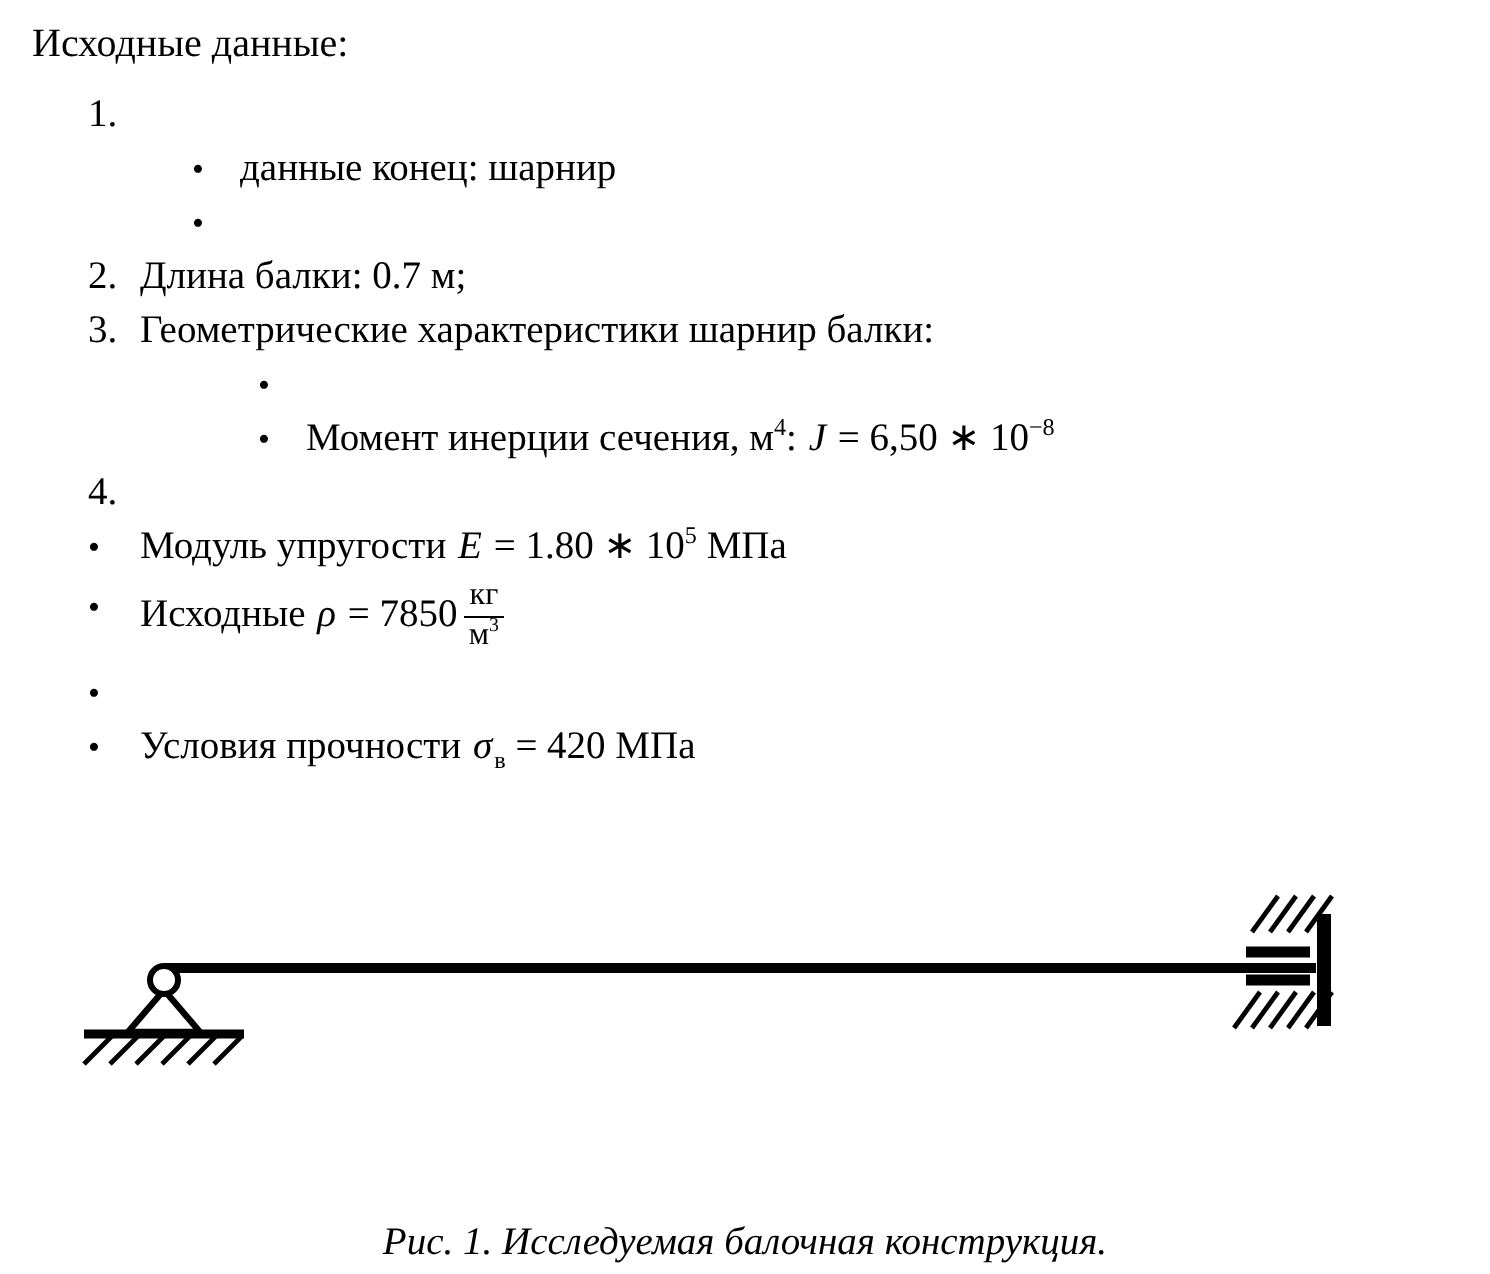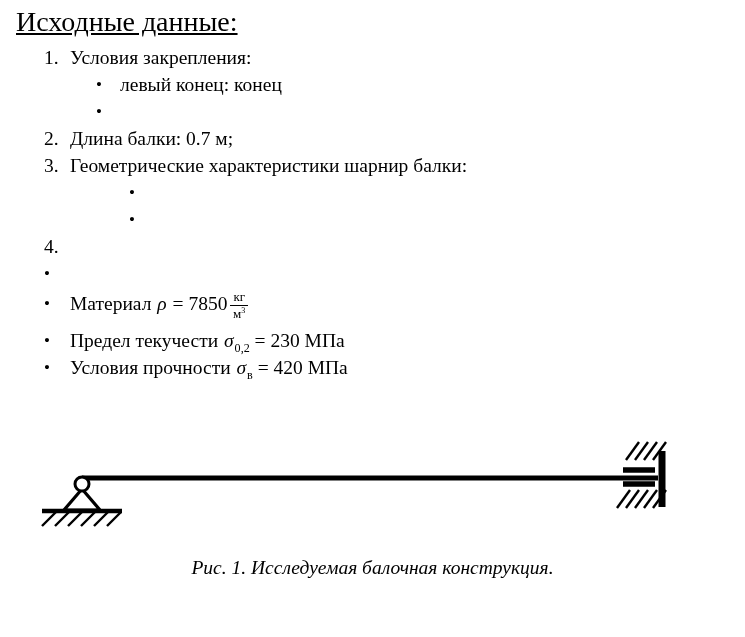--- a/index.html
+++ b/index.html
@@ -6,24 +6,23 @@
   html, body { margin: 0; padding: 0; }
   body {
     width: 745px;
     height: 637px;
     background: #ffffff;
     color: #000000;
     font-family: "Liberation Serif", serif;
     overflow: hidden;
   }
   .title {
-    font-size: 28px;
+    font-size: 20px;
     line-height: 34px;
     font-weight: 400;
-    text-decoration: underline;
     margin: 5px 0 5px 16px;
   }
   .row {
     display: flex;
     font-size: 19.5px;
     line-height: 27px;
   }
   .row .marker { flex: 0 0 auto; }
   .ind-num { padding-left: 44px; }
   .ind-num .marker { width: 26px; }
@@ -34,49 +33,48 @@
   .ind-b3 { padding-left: 129px; }
   .ind-b3 .marker { width: 24px; }
   .bullet { font-size: 17px; }
   .var { font-style: italic; padding: 0 1px; }
   sup, sub { line-height: 0; font-size: 0.62em; }
   .row.tall { padding-top: 3px; padding-bottom: 6px; }
   .frac {
     display: inline-block;
     text-align: center;
     vertical-align: middle;
-    font-size: 13px;
+    font-size: 16px;
     line-height: 1.05;
     margin-left: 3px;
   }
   .fnum { display: block; border-bottom: 1.3px solid #000; padding: 0 3px 1px; }
   .fden { display: block; padding-top: 1px; }
   .figure { margin-top: 50px; display: block; }
   .caption {
     text-align: center;
     font-style: italic;
     font-size: 19.5px;
-    margin-top: 26px;
+    margin-top: 74px;
   }
 </style>
 </head>
 <body>
 
 <div class="doc">
 
   <h1 class="title">Исходные данные:</h1>
 
   <div class="row ind-num">
     <span class="marker">1.</span>
-    <span class="text">Условия закрепления:</span>
   </div>
 
   <div class="row ind-b2">
     <span class="marker bullet">•</span>
-    <span class="text">левый конец: конец</span>
+    <span class="text">данные конец: шарнир</span>
   </div>
 
   <div class="row ind-b2">
     <span class="marker bullet">•</span>
   </div>
 
   <div class="row ind-num">
     <span class="marker">2.</span>
     <span class="text">Длина балки: 0.7 м;</span>
   </div>
@@ -85,38 +83,39 @@
     <span class="marker">3.</span>
     <span class="text">Геометрические характеристики шарнир балки:</span>
   </div>
 
   <div class="row ind-b3">
     <span class="marker bullet">•</span>
   </div>
 
   <div class="row ind-b3">
     <span class="marker bullet">•</span>
+    <span class="text"><span>Момент инерции сечения, м</span><sup>4</sup><span>: </span><span class="var">J</span><span> = 6,50 ∗ 10</span><sup>−8</sup></span>
   </div>
 
   <div class="row ind-num">
     <span class="marker">4.</span>
   </div>
 
   <div class="row ind-b1">
     <span class="marker bullet">•</span>
+    <span class="text"><span>Модуль упругости </span><span class="var">E</span><span> = 1.80 ∗ 10</span><sup>5</sup><span> МПа</span></span>
   </div>
 
   <div class="row ind-b1 tall">
     <span class="marker bullet">•</span>
-    <span class="text"><span>Материал </span><span class="var">ρ</span><span> = 7850</span><span class="frac"><span class="fnum">кг</span><span class="fden"><span>м</span><sup>3</sup></span></span></span>
+    <span class="text"><span>Исходные </span><span class="var">ρ</span><span> = 7850</span><span class="frac"><span class="fnum">кг</span><span class="fden"><span>м</span><sup>3</sup></span></span></span>
   </div>
 
   <div class="row ind-b1">
     <span class="marker bullet">•</span>
-    <span class="text"><span>Предел текучести </span><span class="var">σ</span><sub>0,2</sub><span> = 230 МПа</span></span>
   </div>
 
   <div class="row ind-b1">
     <span class="marker bullet">•</span>
     <span class="text"><span>Условия прочности </span><span class="var">σ</span><sub>в</sub><span> = 420 МПа</span></span>
   </div>
 
   <svg class="figure" width="745" height="100" viewBox="0 0 745 100">
 
     <line x1="82" y1="47" x2="658" y2="47" stroke="#000" stroke-width="5"></line>

